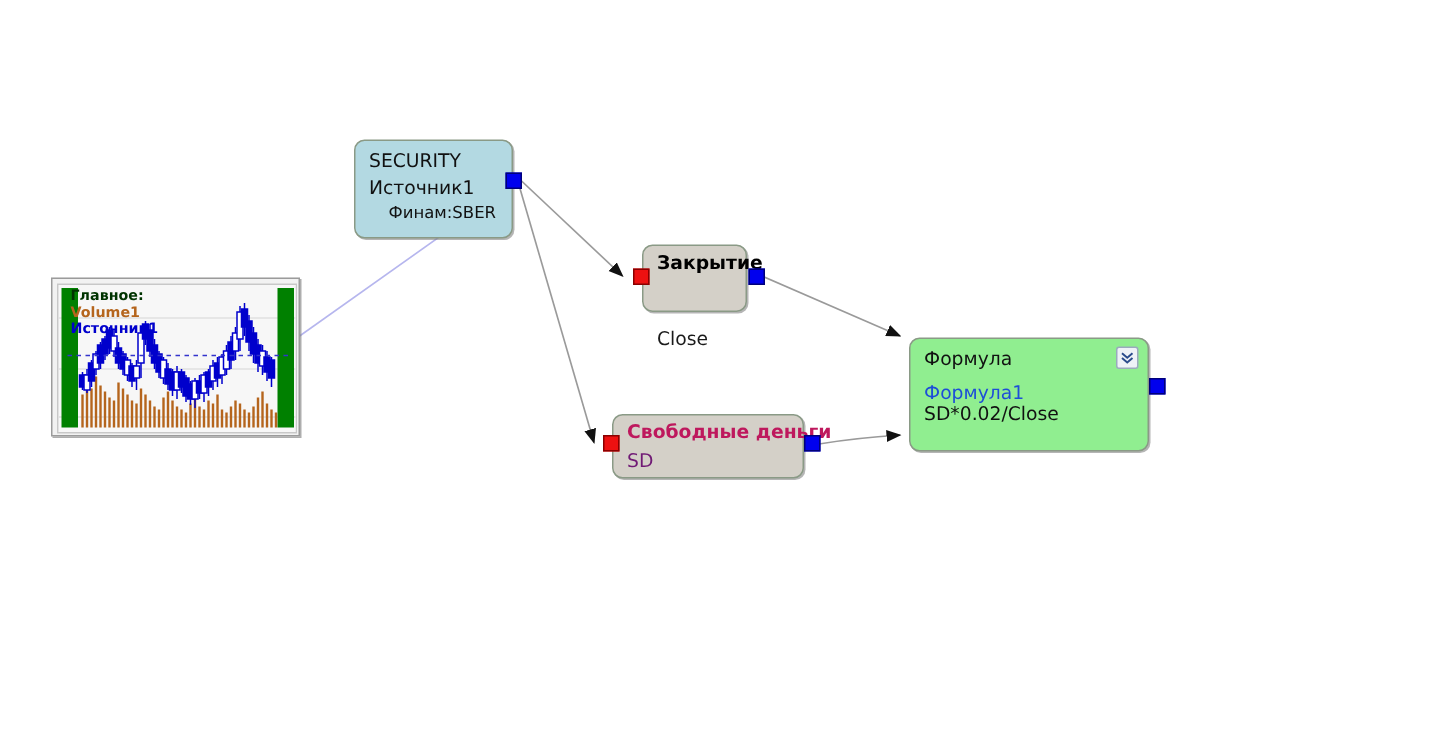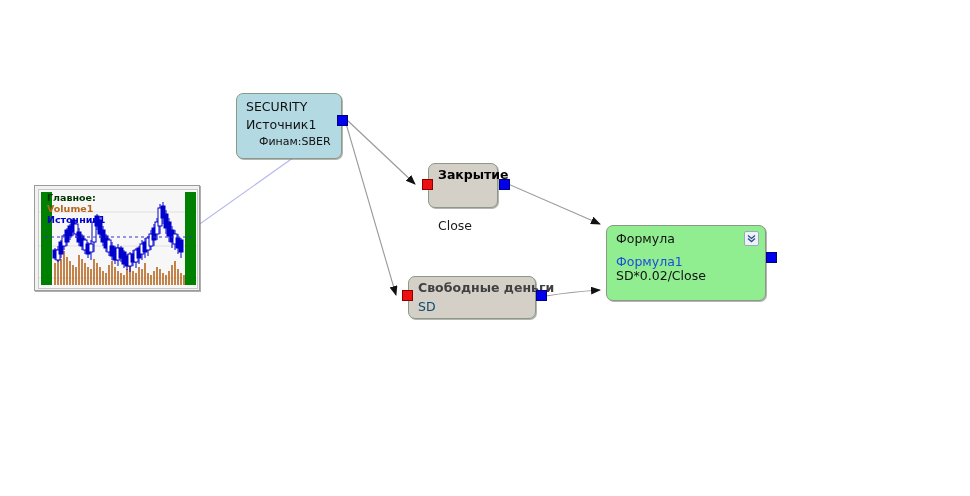--- a/index.html
+++ b/index.html
@@ -65,22 +65,22 @@
   }
   #node-close .ttl { top: 3px; font-size: 12.5px; font-weight: bold; color: #000000; }
   #node-close .l1  { top: 22px; font-size: 12.5px; color: #1a1a1a; margin-top: 32px; }
 
   
   #node-sd {
     left: 408px; top: 276px;
     width: 128px; height: 43px;
     background: #d4d0c8;
   }
-  #node-sd .ttl { top: 3px; font-size: 12.5px; font-weight: bold; color: #404040; }
-  #node-sd .l1  { top: 22px; font-size: 12.5px; color: #0c4a6e; }
+  #node-sd .ttl { top: 3px; font-size: 12.5px; font-weight: bold; color: #be185d; }
+  #node-sd .l1  { top: 22px; font-size: 12.5px; color: #701a75; }
 
   
   #node-formula {
     left: 606px; top: 225px;
     width: 160px; height: 76px;
     background: #90ee90;
   }
   #node-formula .ttl { top: 5px;  font-size: 12.5px; color: #111111; }
   #node-formula .l1  { top: 28px; font-size: 12.5px; color: #1d4ed8; }
   #node-formula .l2  { top: 42px; font-size: 12.5px; color: #111111; }

